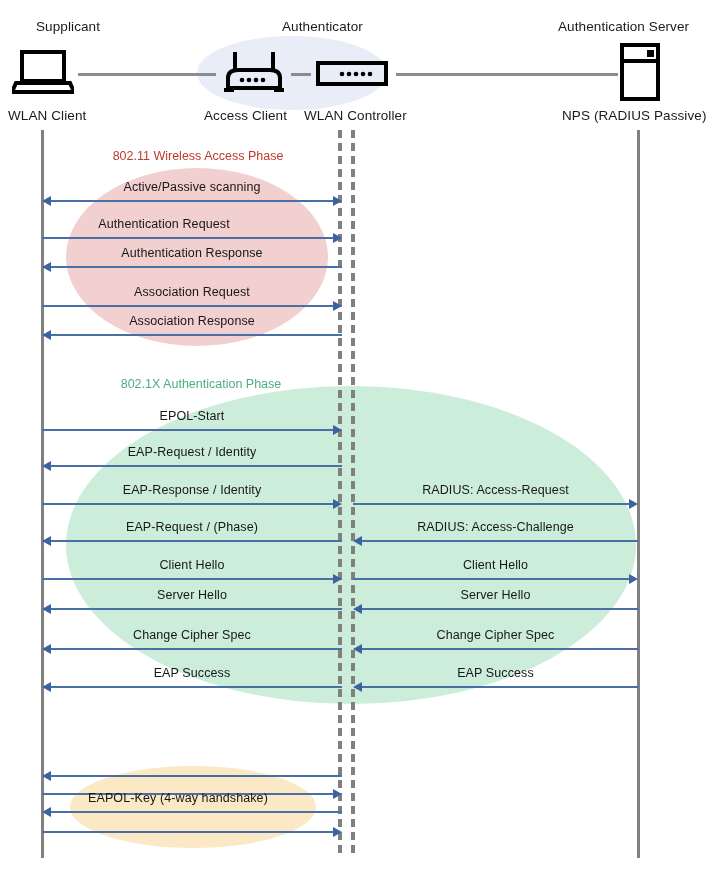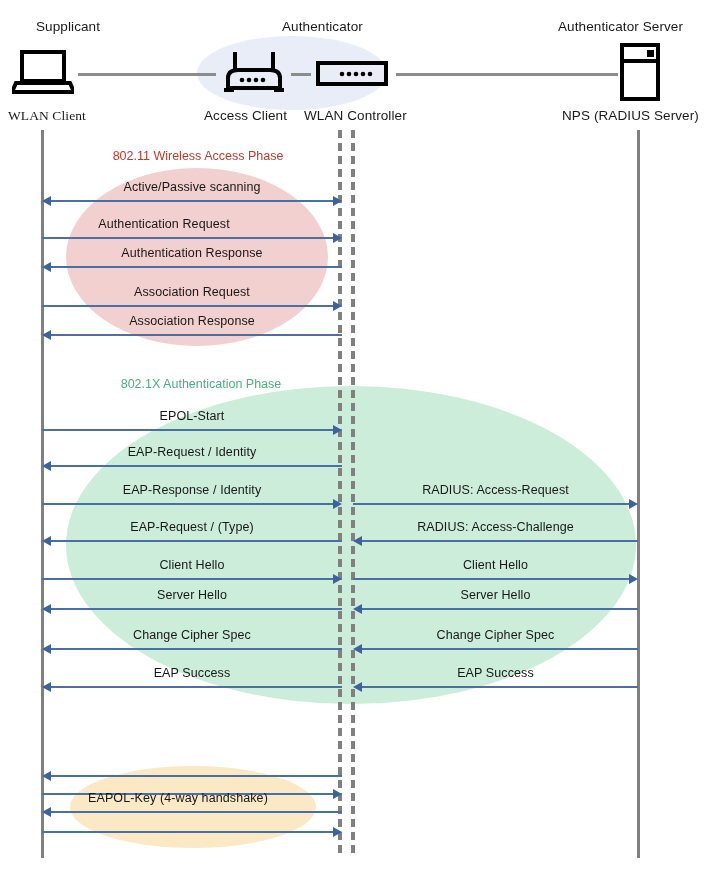--- a/index.html
+++ b/index.html
@@ -109,21 +109,21 @@
 </style>
 </head>
 <body>
 
 <div id="canvas">
 
   <div class="halo" style="left:197px; top:36px; width:190px; height:74px;"></div>
 
   <div class="actor-title" style="left:10px; top:19px;margin-left:26px;">Supplicant</div>
   <div class="actor-title" style="left:270px; top:19px;margin-left:12px;">Authenticator</div>
-  <div class="actor-title" style="left:558px; top:19px;">Authenticator Server</div>
+  <div class="actor-title" style="left:558px; top:19px;">Authentication Server</div>
 
   <div class="wire" style="left:78px; top:73px; width:138px;"></div>
   <div class="wire" style="left:291px; top:73px; width:20px;"></div>
   <div class="wire" style="left:396px; top:73px; width:222px;"></div>
 
   <div class="icon-box" style="left:12px; top:50px; width:62px; height:44px;">
     <svg width="62" height="44" viewBox="0 0 62 44">
       <rect x="10" y="2" width="42" height="29" fill="none" stroke="#000" stroke-width="4"></rect>
       <path d="M4 33 L58 33 L62 42 L0 42 Z" fill="none" stroke="#000" stroke-width="4"></path>
     </svg>
@@ -155,24 +155,24 @@
   </div>
 
   <div class="icon-box" style="left:619px; top:43px; width:42px; height:58px;">
     <svg width="42" height="58" viewBox="0 0 42 58">
       <rect x="3" y="2" width="36" height="54" fill="none" stroke="#000" stroke-width="4"></rect>
       <line x1="3" y1="18" x2="39" y2="18" stroke="#000" stroke-width="4"></line>
       <rect x="28" y="7" width="7" height="7" fill="#000"></rect>
     </svg>
   </div>
 
-  <div class="actor-sub" style="left:8px; top:108px;font-family:Liberation Serif, serif;">WLAN Client</div>
+  <div class="actor-sub" style="left:8px; top:108px;">WLAN Client</div>
   <div class="actor-sub" style="left:204px; top:108px;">Access Client</div>
   <div class="actor-sub" style="left:304px; top:108px;">WLAN Controller</div>
-  <div class="actor-sub" style="left:562px; top:108px;">NPS (RADIUS Server)</div>
+  <div class="actor-sub" style="left:562px; top:108px;">NPS (RADIUS Passive)</div>
 
   <div class="phase-ellipse" style="left:66px; top:168px; width:262px; height:178px; background:#f2d0d0;"></div>
   <div class="phase-ellipse" style="left:66px; top:386px; width:570px; height:318px; background:#cdeddb;"></div>
   <div class="phase-ellipse" style="left:70px; top:766px; width:246px; height:82px; background:#fbe9c6;"></div>
 
   <div class="lifeline" style="left:41px; top:130px; height:728px;"></div>
   <div class="lifeline-dashed" style="left:338px; top:130px; height:728px;"></div>
   <div class="lifeline-dashed" style="left:351px; top:130px; height:728px;"></div>
   <div class="lifeline" style="left:637px; top:130px; height:728px;"></div>
 
@@ -204,21 +204,21 @@
       <div class="arrow-head right" style="left: 333px; top: 425px;"></div>
       <div class="msg-label" style="left: 42px; width: 300px; top: 409px; text-align: center;">EPOL-Start</div>
       <div class="arrow-line" style="left: 50px; top: 465px; width: 292px;"></div>
       <div class="arrow-head left" style="left: 42px; top: 461px;"></div>
       <div class="msg-label" style="left: 42px; width: 300px; top: 445px;">EAP-Request / Identity</div>
       <div class="arrow-line" style="left: 42px; top: 503px; width: 292px;"></div>
       <div class="arrow-head right" style="left: 333px; top: 499px;"></div>
       <div class="msg-label" style="left: 42px; width: 300px; top: 483px;">EAP-Response / Identity</div>
       <div class="arrow-line" style="left: 50px; top: 540px; width: 292px;"></div>
       <div class="arrow-head left" style="left: 42px; top: 536px;"></div>
-      <div class="msg-label" style="left: 42px; width: 300px; top: 520px;">EAP-Request / (Type)</div>
+      <div class="msg-label" style="left: 42px; width: 300px; top: 520px;">EAP-Request / (Phase)</div>
       <div class="arrow-line" style="left: 42px; top: 578px; width: 292px;"></div>
       <div class="arrow-head right" style="left: 333px; top: 574px;"></div>
       <div class="msg-label" style="left: 42px; width: 300px; top: 558px;">Client Hello</div>
       <div class="arrow-line" style="left: 50px; top: 608px; width: 292px;"></div>
       <div class="arrow-head left" style="left: 42px; top: 604px;"></div>
       <div class="msg-label" style="left: 42px; width: 300px; top: 588px;">Server Hello</div>
       <div class="arrow-line" style="left: 50px; top: 648px; width: 292px;"></div>
       <div class="arrow-head left" style="left: 42px; top: 644px;"></div>
       <div class="msg-label" style="left: 42px; width: 300px; top: 628px;">Change Cipher Spec</div>
       <div class="arrow-line" style="left: 50px; top: 686px; width: 292px;"></div>

